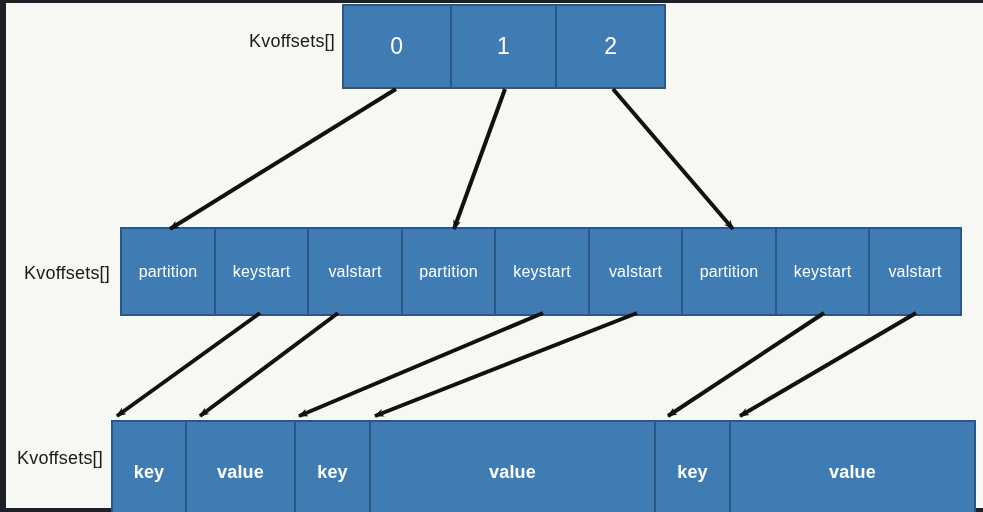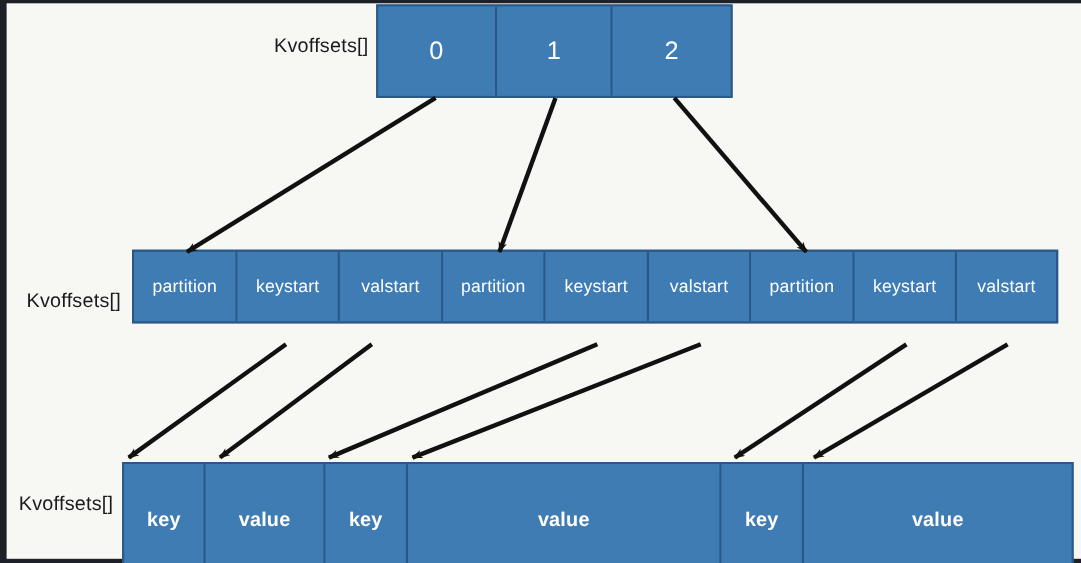--- a/index.html
+++ b/index.html
@@ -93,21 +93,21 @@
   <div class="row-label" style="left:185px; top:31px; width:150px;">Kvoffsets[]</div>
 
   <div class="array" id="offsets-array" style="left:342px; top:4px; width:324px; height:85px;">
     <div class="cell" style="width:109px;">0</div>
     <div class="cell" style="width:107px;">1</div>
     <div class="cell" style="width:108px;">2</div>
   </div>
 
   <div class="row-label" style="left:0px; top:263px; width:110px;">Kvoffsets[]</div>
 
-  <div class="array" id="indices-array" style="left:120px; top:227px; width:842px; height:67px;">
+  <div class="array" id="indices-array" style="left:120px; top:227px; width:842px; height:89px;">
     <div class="cell" style="width:94px;">partition</div>
     <div class="cell" style="width:93px;">keystart</div>
     <div class="cell" style="width:94px;">valstart</div>
     <div class="cell" style="width:93px;">partition</div>
     <div class="cell" style="width:94px;">keystart</div>
     <div class="cell" style="width:93px;">valstart</div>
     <div class="cell" style="width:94px;">partition</div>
     <div class="cell" style="width:93px;">keystart</div>
     <div class="cell" style="width:90px;">valstart</div>
   </div>

